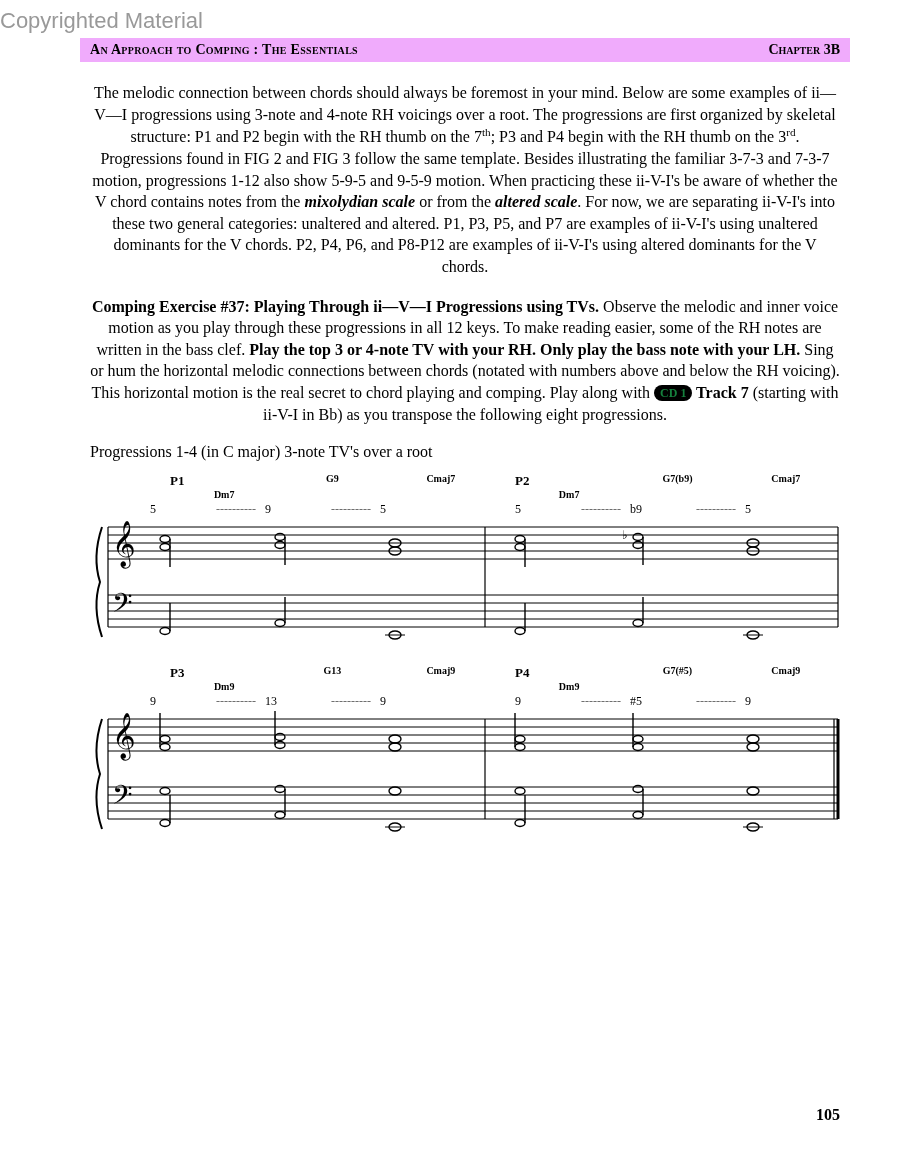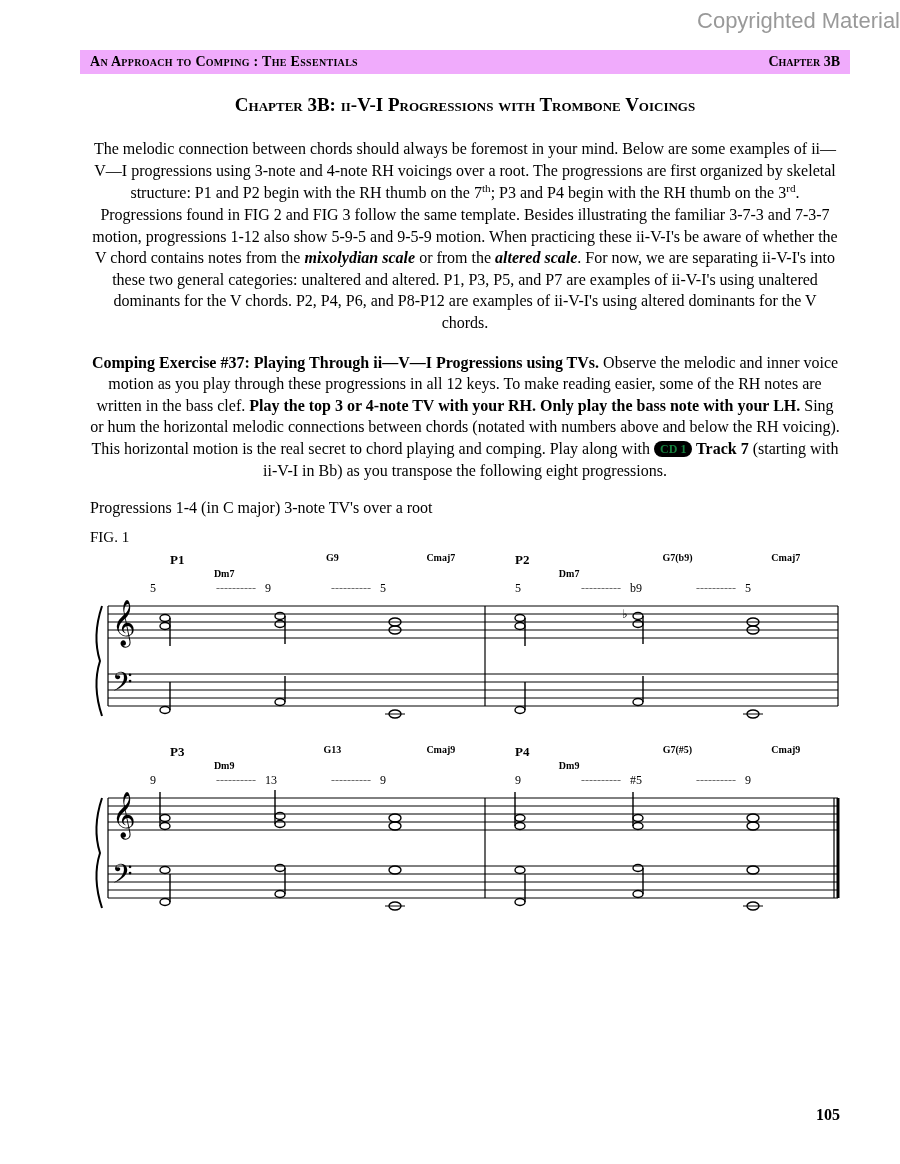--- a/index.html
+++ b/index.html
@@ -6,26 +6,26 @@
   body {
     width: 900px;
     height: 1164px;
     background: #fff;
     font-family: Georgia, 'Times New Roman', serif;
     color: #000;
     position: relative;
     padding: 0;
   }
   .watermark {
-    text-align: right;
+    text-align: left;
     color: #999;
     font-size: 22px;
     font-family: Arial, sans-serif;
     padding-top: 8px;
-    padding-bottom: 16px;
+    padding-bottom: 4px;
   }
   .header-bar {
     margin: 0 50px 20px 80px;
     background: #f0abfc;
     padding: 4px 10px;
     display: flex;
     justify-content: space-between;
     font-size: 14px;
     font-weight: bold;
   }
@@ -109,33 +109,31 @@
 
 <div class="watermark">Copyrighted Material</div>
 
 <div class="header-bar">
   <span class="header-left">An Approach to Comping : The Essentials</span>
   <span class="header-right">Chapter 3B</span>
 </div>
 
 <div class="content">
 
-  <div class="chapter-title">Chapter 3B: ii-V-I Progressions with Trombone Voicings</div>
 
   <p class="para">
     <span>The melodic connection between chords should always be foremost in your mind. Below are some examples of ii—V—I progressions using 3-note and 4-note RH voicings over a root. The progressions are first organized by skeletal structure: P1 and P2 begin with the RH thumb on the 7</span><span class="sup">th</span><span>; P3 and P4 begin with the RH thumb on the 3</span><span class="sup">rd</span><span>. Progressions found in FIG 2 and FIG 3 follow the same template. Besides illustrating the familiar 3-7-3 and 7-3-7 motion, progressions 1-12 also show 5-9-5 and 9-5-9 motion. When practicing these ii-V-I's be aware of whether the V chord contains notes from the </span><span class="bi">mixolydian scale</span><span> or from the </span><span class="bi">altered scale</span><span>. For now, we are separating ii-V-I's into these two general categories: unaltered and altered. P1, P3, P5, and P7 are examples of ii-V-I's using unaltered dominants for the V chords. P2, P4, P6, and P8-P12 are examples of ii-V-I's using altered dominants for the V chords.</span>
   </p>
 
   <p class="para">
     <span class="b">Comping Exercise #37: Playing Through ii—V—I Progressions using TVs.</span><span> Observe the melodic and inner voice motion as you play through these progressions in all 12 keys. To make reading easier, some of the RH notes are written in the bass clef. </span><span class="b">Play the top 3 or 4-note TV with your RH. Only play the bass note with your LH.</span><span> Sing or hum the horizontal melodic connections between chords (notated with numbers above and below the RH voicing). This horizontal motion is the real secret to chord playing and comping. Play along with </span><span class="cd-badge">CD 1</span><span class="b"> Track 7</span><span> (starting with ii-V-I in Bb) as you transpose the following eight progressions.</span>
   </p>
 
   <p class="prog-caption">Progressions 1-4 (in C major) 3-note TV's over a root</p>
 
-  <p class="fig-label">FIG. 1</p>
 
   <div class="score-wrap">
 
     <div class="staff-system">
       <div class="chord-labels">
         <div class="chord-col">
             <div class="p-label">P1</div>
             <div class="chord">Dm7</div>
           </div>
         <div class="chord-col">

